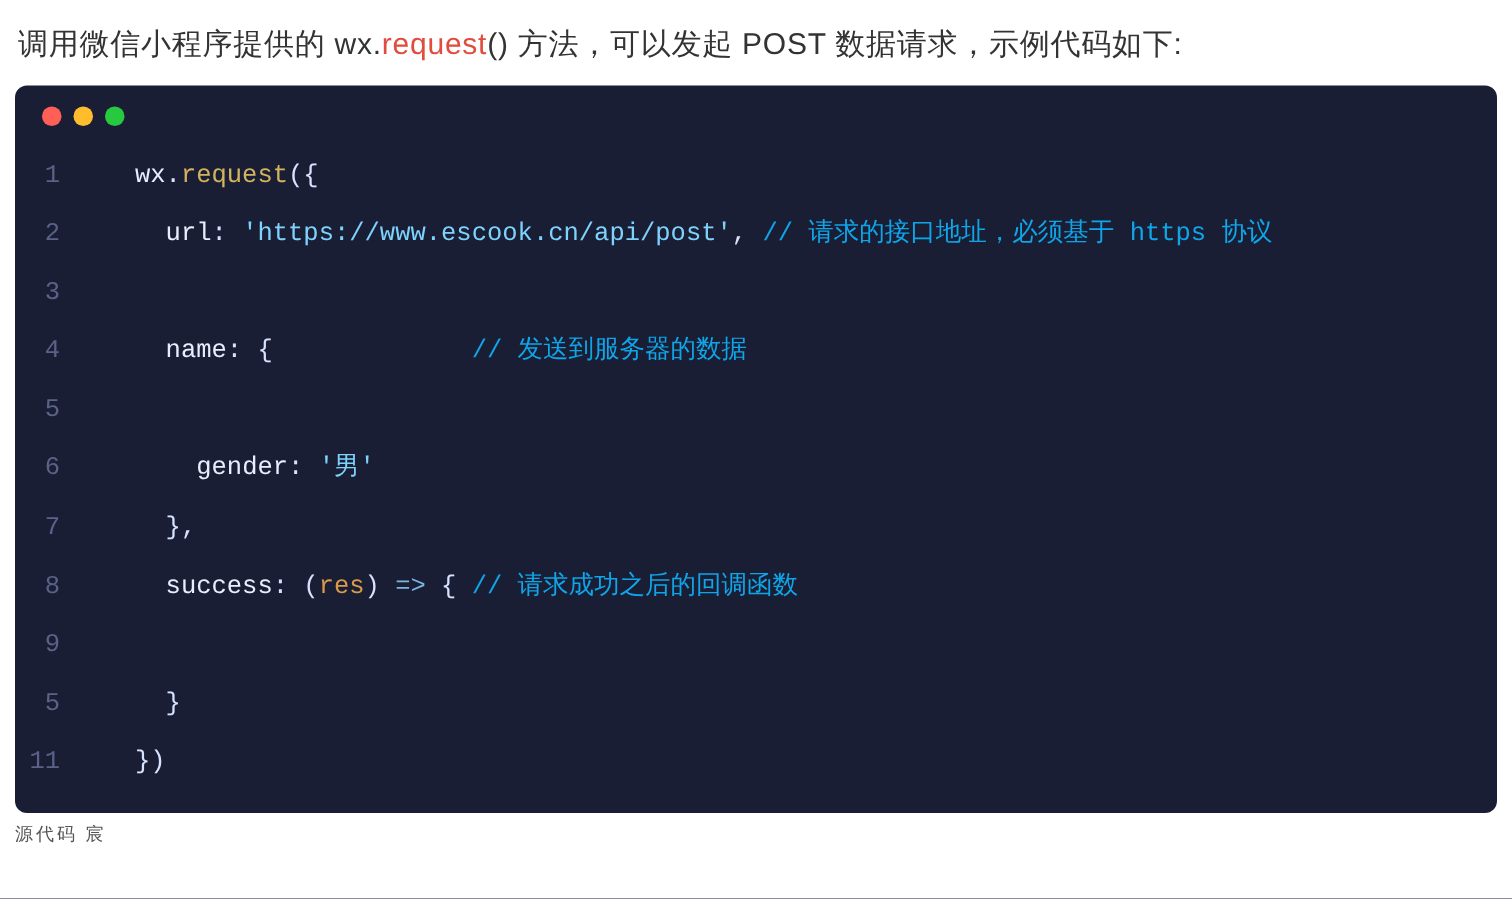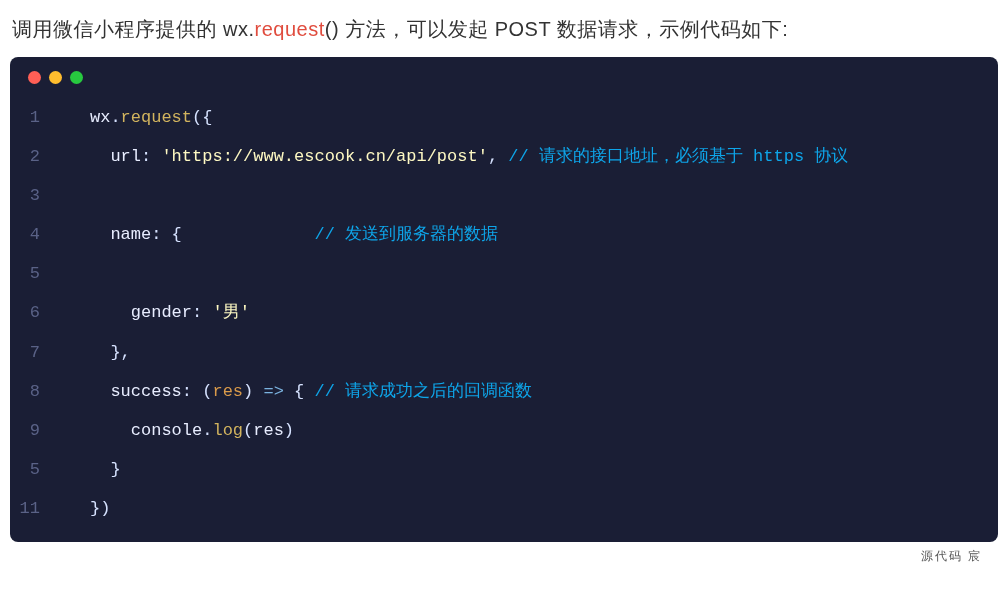--- a/index.html
+++ b/index.html
@@ -61,28 +61,27 @@
       padding-right: 14px;
       user-select: none;
       flex-shrink: 0;
     }
     .code-content {
       color: #d6e2ff;
       margin-left: 36px;
     }
     .c-ident { color: #e8edff; }
     .c-punct { color: #d6e2ff; }
-    .c-string { color: #fef9c3; }
+    .c-string { color: #7dd3fc; }
     .c-comment { color: #0ea5e9; }
     .c-func { color: #d2b45e; }
     .c-param { color: #d99a4a; }
     .c-arrow { color: #7bb3e0; }
     .c-attr { color: #e8edff; }
     .footer {
-      text-align: right;
       font-size: 12px;
       color: #555;
       margin-top: 6px;
       padding-right: 16px;
       letter-spacing: 2px;
       font-family: "SimSun", serif;
     }
   </style>
 </head>
 <body>
@@ -99,19 +98,19 @@
   </div>
   <div class="code-body" id="code-body">
       <div class="code-line"><span class="line-num">1</span><span class="code-content"><span class="c-ident">wx</span><span class="c-punct">.</span><span class="c-func">request</span><span class="c-punct">({</span></span></div>
       <div class="code-line"><span class="line-num">2</span><span class="code-content"><span class="c-punct">  </span><span class="c-attr">url</span><span class="c-punct">: </span><span class="c-string">'https://www.escook.cn/api/post'</span><span class="c-punct">, </span><span class="c-comment">// 请求的接口地址，必须基于 https 协议</span></span></div>
       <div class="code-line"><span class="line-num">3</span></div>
       <div class="code-line"><span class="line-num">4</span><span class="code-content"><span class="c-punct">  </span><span class="c-attr">name</span><span class="c-punct">: {             </span><span class="c-comment">// 发送到服务器的数据</span></span></div>
       <div class="code-line"><span class="line-num">5</span></div>
       <div class="code-line"><span class="line-num">6</span><span class="code-content"><span class="c-punct">    </span><span class="c-attr">gender</span><span class="c-punct">: </span><span class="c-string">'男'</span></span></div>
       <div class="code-line"><span class="line-num">7</span><span class="code-content"><span class="c-punct">  },</span></span></div>
       <div class="code-line"><span class="line-num">8</span><span class="code-content"><span class="c-punct">  </span><span class="c-attr">success</span><span class="c-punct">: (</span><span class="c-param">res</span><span class="c-punct">) </span><span class="c-arrow">=&gt;</span><span class="c-punct"> { </span><span class="c-comment">// 请求成功之后的回调函数</span></span></div>
-      <div class="code-line"><span class="line-num">9</span><span class="code-content"><span class="c-punct">    </span><span class="c-ident">console</span><span class="c-punct">.</span><span class="c-func">log</span><span class="c-punct">(</span><span class="c-ident">res</span><span class="c-punct">)</span></span></div>
+      <div class="code-line"><span class="line-num">9</span></div>
       <div class="code-line"><span class="line-num">5</span><span class="code-content"><span class="c-punct">  }</span></span></div>
       <div class="code-line"><span class="line-num">11</span><span class="code-content"><span class="c-punct">})</span></span></div>
     </div>
 </div>
 
 <div class="footer">源代码  宸</div>
 
 </body></html>

